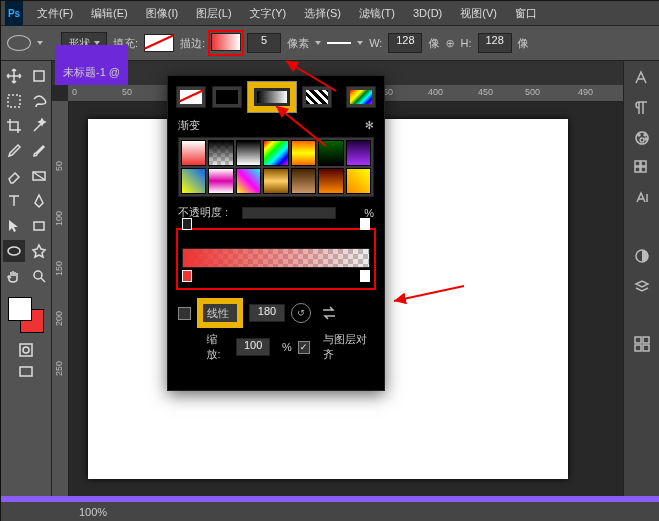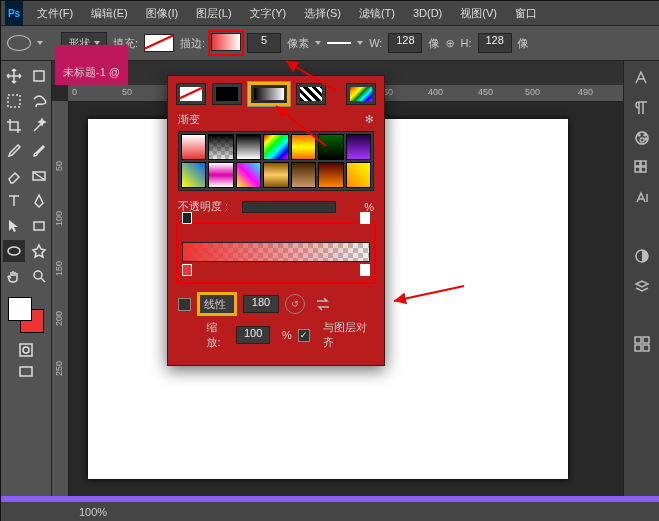--- a/index.html
+++ b/index.html
@@ -23,34 +23,34 @@
 .toolcol{width:50px;background:#535353;border-right:1px solid #222;padding-top:4px;display:flex;flex-direction:column;align-items:center}
 .tg{display:grid;grid-template-columns:22px 22px;gap:3px;margin-bottom:4px}
 .tool{width:22px;height:22px;background:#535353;display:flex;align-items:center;justify-content:center;color:#ddd;cursor:pointer;position:relative}
 .tool svg{width:16px;height:16px;stroke:#ddd;fill:none;stroke-width:1.5}
 .tool.active{background:#2c2c2c}
 .swblock{position:relative;width:36px;height:36px;margin-top:6px}
 .swb{position:absolute;width:22px;height:22px;border:1px solid #000}
 .swb.fg{background:#fff;left:0;top:0;z-index:2}
 .swb.bg{background:#e33;right:0;bottom:0}
 .tabbar{position:absolute;top:60px;left:54px;height:22px;display:flex;align-items:center}
-.tab{background:#be185d;color:#ccc;height:22px;display:flex;align-items:center;padding:16px 8px;font-size:11px}
+.tab{background:#6d28d9;color:#ccc;height:22px;display:flex;align-items:center;padding:16px 8px;font-size:11px}
 .canvaswrap{flex:1;background:#282828;position:relative;margin-top:24px}
 .ruler-h{position:absolute;top:0;left:16px;right:0;height:16px;background:#535353;color:#bbb;font-size:9px;overflow:hidden;border-bottom:1px solid #222}
 .ruler-h span{position:absolute;top:2px}
 .ruler-v{position:absolute;top:16px;left:0;width:16px;bottom:0;background:#535353;color:#bbb;font-size:9px;border-right:1px solid #222}
 .ruler-v span{position:absolute;left:2px;writing-mode:vertical-rl;transform:rotate(180deg)}
 .canvas{position:absolute;left:36px;top:34px;width:480px;height:360px;background:#fff;box-shadow:0 0 6px #000}
 .rcol{width:36px;background:#424242;border-left:1px solid #222;display:flex;flex-direction:column;align-items:center;padding-top:6px;gap:8px}
 .ric{width:24px;height:22px;display:flex;align-items:center;justify-content:center;color:#bbb;cursor:pointer}
 .ric svg{width:18px;height:18px;stroke:#bbb;fill:none;stroke-width:1.5}
 .rspacer{height:20px}
 .statusbar{position:absolute;bottom:0;left:0;right:0;height:20px;background:#454545;display:flex;align-items:center;color:#ccc;font-size:11px;padding-left:78px;gap:20px;border-top:6px solid #8b5cf6}
 
-.panel{position:absolute;left:166px;top:74px;width:216px;background:#b91c1c;border:1px solid #222;box-shadow:0 4px 16px rgba(0,0,0,.6);z-index:10;padding-bottom:13px}
+.panel{position:absolute;left:166px;top:74px;width:216px;background:#000000;border:1px solid #222;box-shadow:0 4px 16px rgba(0,0,0,.6);z-index:10;padding-bottom:26px}
 .panel .row{display:flex;align-items:center;padding:6px 8px;gap:6px}
 .typebtn{width:28px;height:20px;border:1px solid #222;background:#3a3a3a;display:flex;align-items:center;justify-content:center;position:relative}
 .typebtn.sel{background:#2a2a2a;outline:1px solid #888}
 .typebtn .nof{position:absolute;inset:3px;background:#fff}
 .typebtn .nof::after{content:"";position:absolute;left:-2px;right:-2px;top:5px;height:2px;background:#e00;transform:rotate(-25deg)}
 .typebtn .solid{position:absolute;inset:3px;background:#000}
 .typebtn .gradf{position:absolute;inset:3px;background:linear-gradient(90deg,#000,#fff)}
 .typebtn .pat{position:absolute;inset:3px;background:repeating-linear-gradient(45deg,#000 0 3px,#fff 3px 6px)}
 .typebtn .rainbow{position:absolute;inset:3px;background:linear-gradient(135deg,red,orange,yellow,green,cyan,blue,magenta)}
 .lblrow{display:flex;justify-content:space-between;align-items:center;padding:0 10px 4px 10px;color:#ccc}
@@ -64,21 +64,21 @@
 .stoprow{position:relative;height:12px}
 .stop{position:absolute;width:8px;height:10px;background:#222;border:1px solid #fff}
 .stop.c{background:#e33}
 .stop.w{background:#fff}
 .stop.top{top:-18px}
 .stop.bot{top:2px}
 .btmrow{display:flex;align-items:center;gap:6px;padding:2px 10px}
 .ckwrap{display:flex;align-items:center;gap:13px}
 .ck{width:11px;height:11px;border:1px solid #888;background:#333}
 .ck.on::after{content:"✓";color:#eee;font-size:9px;position:relative;left:1px;top:-2px}
-.sel{height:18px;background:#3a3a3a;border:3px solid #eab308;display:flex;align-items:center;padding:0 4px;gap:4px}
+.sel{height:18px;background:#3a3a3a;border:6px solid #eab308;display:flex;align-items:center;padding:0 4px;gap:4px}
 .numin{width:34px;height:16px;background:#3a3a3a;border:1px solid #222;color:#eee;text-align:center}
 .circ{width:18px;height:18px;border:1px solid #888;border-radius:50%;display:flex;align-items:center;justify-content:center;color:#bbb;font-size:9px}
 
 .arrow{position:absolute;z-index:50;pointer-events:none}
 </style>
 </head>
 <body>
 
 <div class="ps">
 

